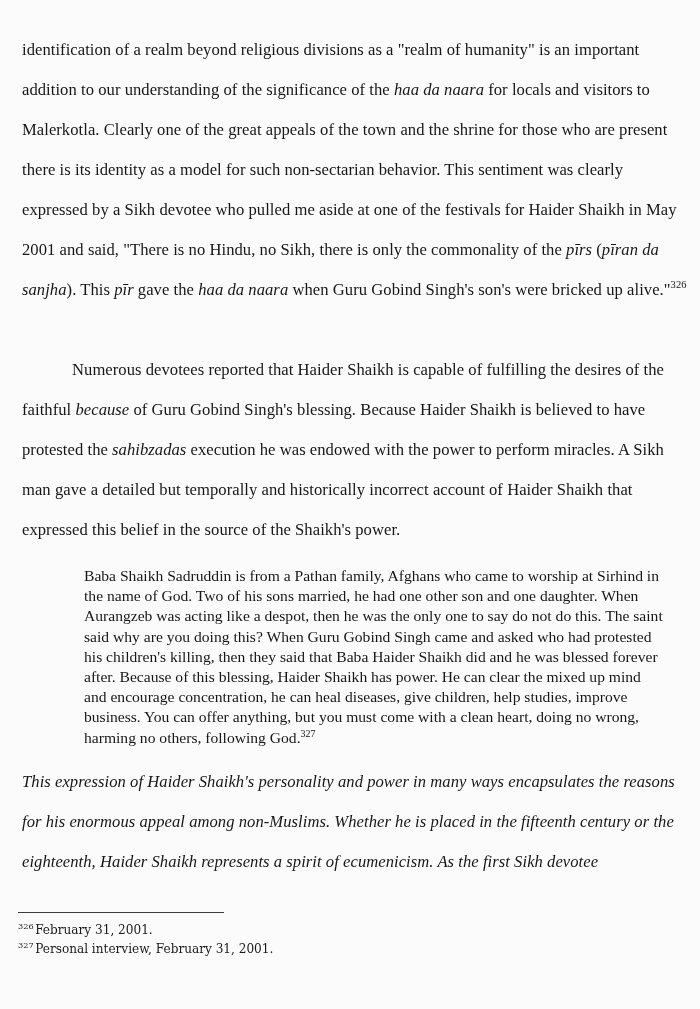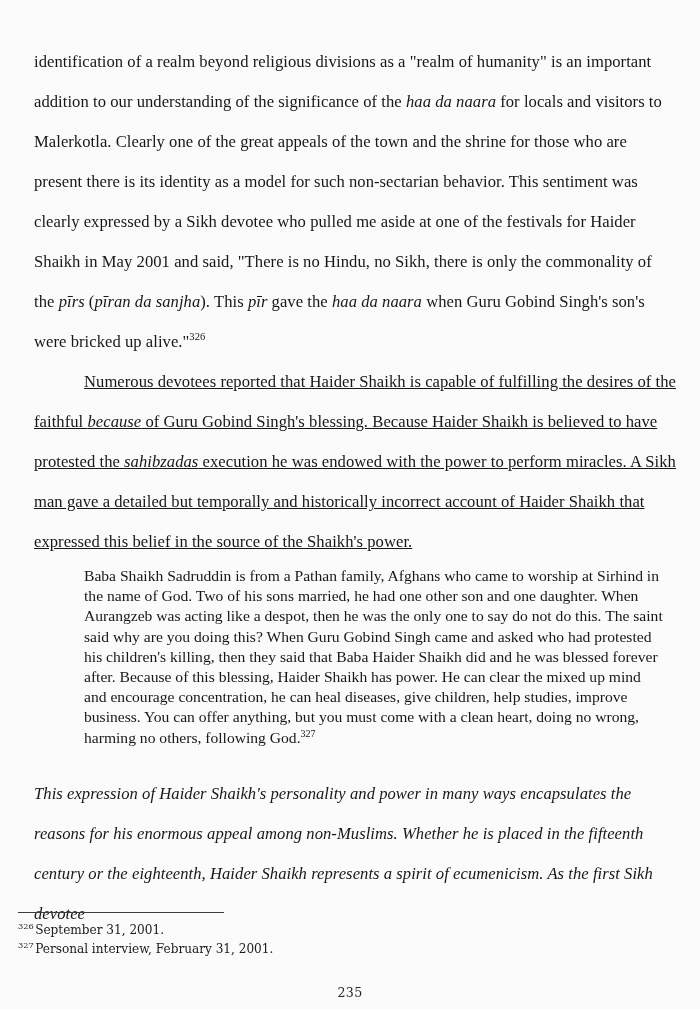--- a/index.html
+++ b/index.html
@@ -28,21 +28,21 @@
   .body-block {
     position: absolute;
     left: 18px;
     width: 674px;
   }
 
   .para {
     font-size: 16.6px;
     line-height: 40px;
     text-align: left;
-    margin: 16px;
+    margin: 4px;
     color: #171717;
     letter-spacing: 0.05px;
   }
 
   .para.indented {
     text-indent: 50px;
   }
 
   .para i, .para em {
     font-style: italic;
@@ -113,37 +113,36 @@
 </style>
 </head>
 <body>
 
 <div id="page">
 
   <div id="body-paragraphs">
       <div class="body-block" style="top: 26px;">
         <p class="para"><span>identification of a realm beyond religious divisions as a "realm of humanity" is an important addition to our understanding of the significance of the </span><i>haa da naara</i><span> for locals and visitors to Malerkotla.  Clearly one of the great appeals of the town and the shrine for those who are present there is its identity as a model for such non-sectarian behavior.  This sentiment was clearly expressed by a Sikh devotee who pulled me aside at one of the festivals for Haider Shaikh in May 2001 and said, "There is no Hindu, no Sikh, there is only the commonality of the </span><i>pīrs</i><span> (</span><i>pīran da sanjha</i><span>).  This </span><i>pīr</i><span> gave the </span><i>haa da naara</i><span> when Guru Gobind Singh's son's were bricked up alive."</span><sup class="fn">326</sup></p>
       </div>
-      <div class="body-block" style="top: 346px; text-decoration: underline;">
+      <div class="body-block" style="top: 346px;">
         <p class="para indented"><span>Numerous devotees reported that Haider Shaikh is capable of fulfilling the desires of the faithful </span><i>because</i><span> of Guru Gobind Singh's blessing.  Because Haider Shaikh is believed to have protested the </span><i>sahibzadas</i><span> execution he was endowed with the power to perform miracles.  A Sikh man gave a detailed but temporally and historically incorrect account of Haider Shaikh that expressed this belief in the source of the Shaikh's power.</span></p>
       </div>
     </div>
 
   <div id="block-quote-region">
       <blockquote class="blockquote" style="top: 550px;"><span>Baba Shaikh Sadruddin is from a Pathan family, Afghans who came to worship at Sirhind in the name of God.  Two of his sons married, he had one other son and one daughter.  When Aurangzeb was acting like a despot, then he was the only one to say do not do this.  The saint said why are you doing this?  When Guru Gobind Singh came and asked who had protested his children's killing, then they said that Baba Haider Shaikh did and he was blessed forever after.  Because of this blessing, Haider Shaikh has power.  He can clear the mixed up mind and encourage concentration, he can heal diseases, give children, help studies, improve business.  You can offer anything, but you must come with a clean heart, doing no wrong, harming no others, following God.</span><sup class="fn">327</sup></blockquote>
     </div>
 
   <div id="closing-paragraph-region">
       <div class="body-block" style="top: 758px; font-style: italic;">
         <p class="para"><span>This expression of Haider Shaikh's personality and power in many ways encapsulates the reasons for his enormous appeal among non-Muslims.  Whether he is placed in the fifteenth century or the eighteenth, Haider Shaikh represents a spirit of ecumenicism.  As the first Sikh devotee</span></p>
       </div>
     </div>
 
   <div class="footnote-rule"></div>
 
   <div class="footnotes" id="footnotes-region">
-      <div class="footnote-item"><sup class="fn-num">326</sup><span>September 31, 2001.</span></div>
+      <div class="footnote-item"><sup class="fn-num">326</sup><span>February 31, 2001.</span></div>
       <div class="footnote-item"><sup class="fn-num">327</sup><span>Personal interview, February 31, 2001.</span></div>
     </div>
 
-  <div class="page-number">235</div>
 
 </div>
 
 </body></html>

